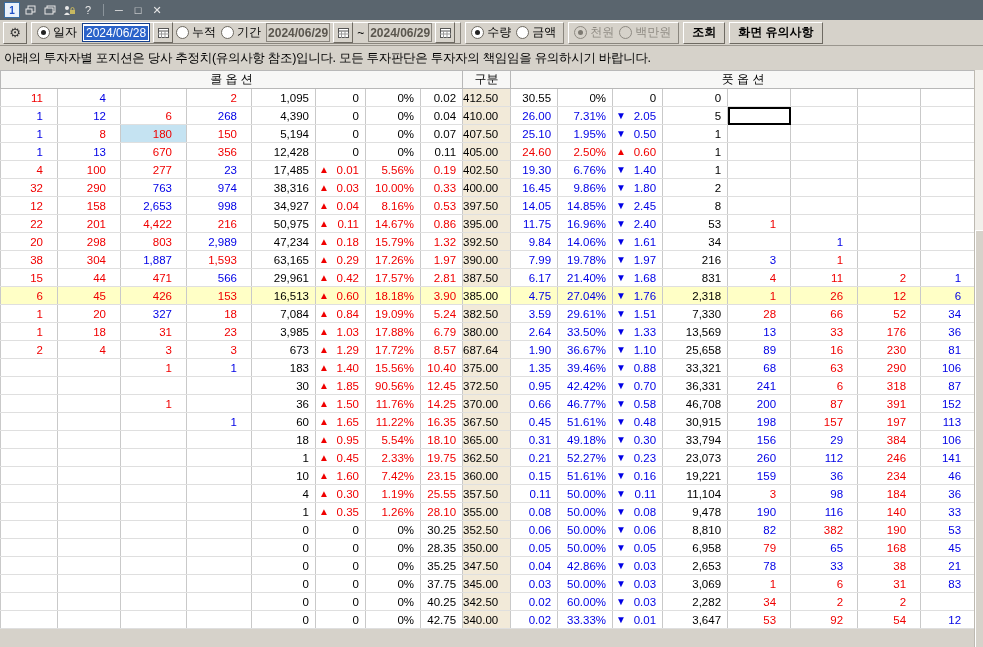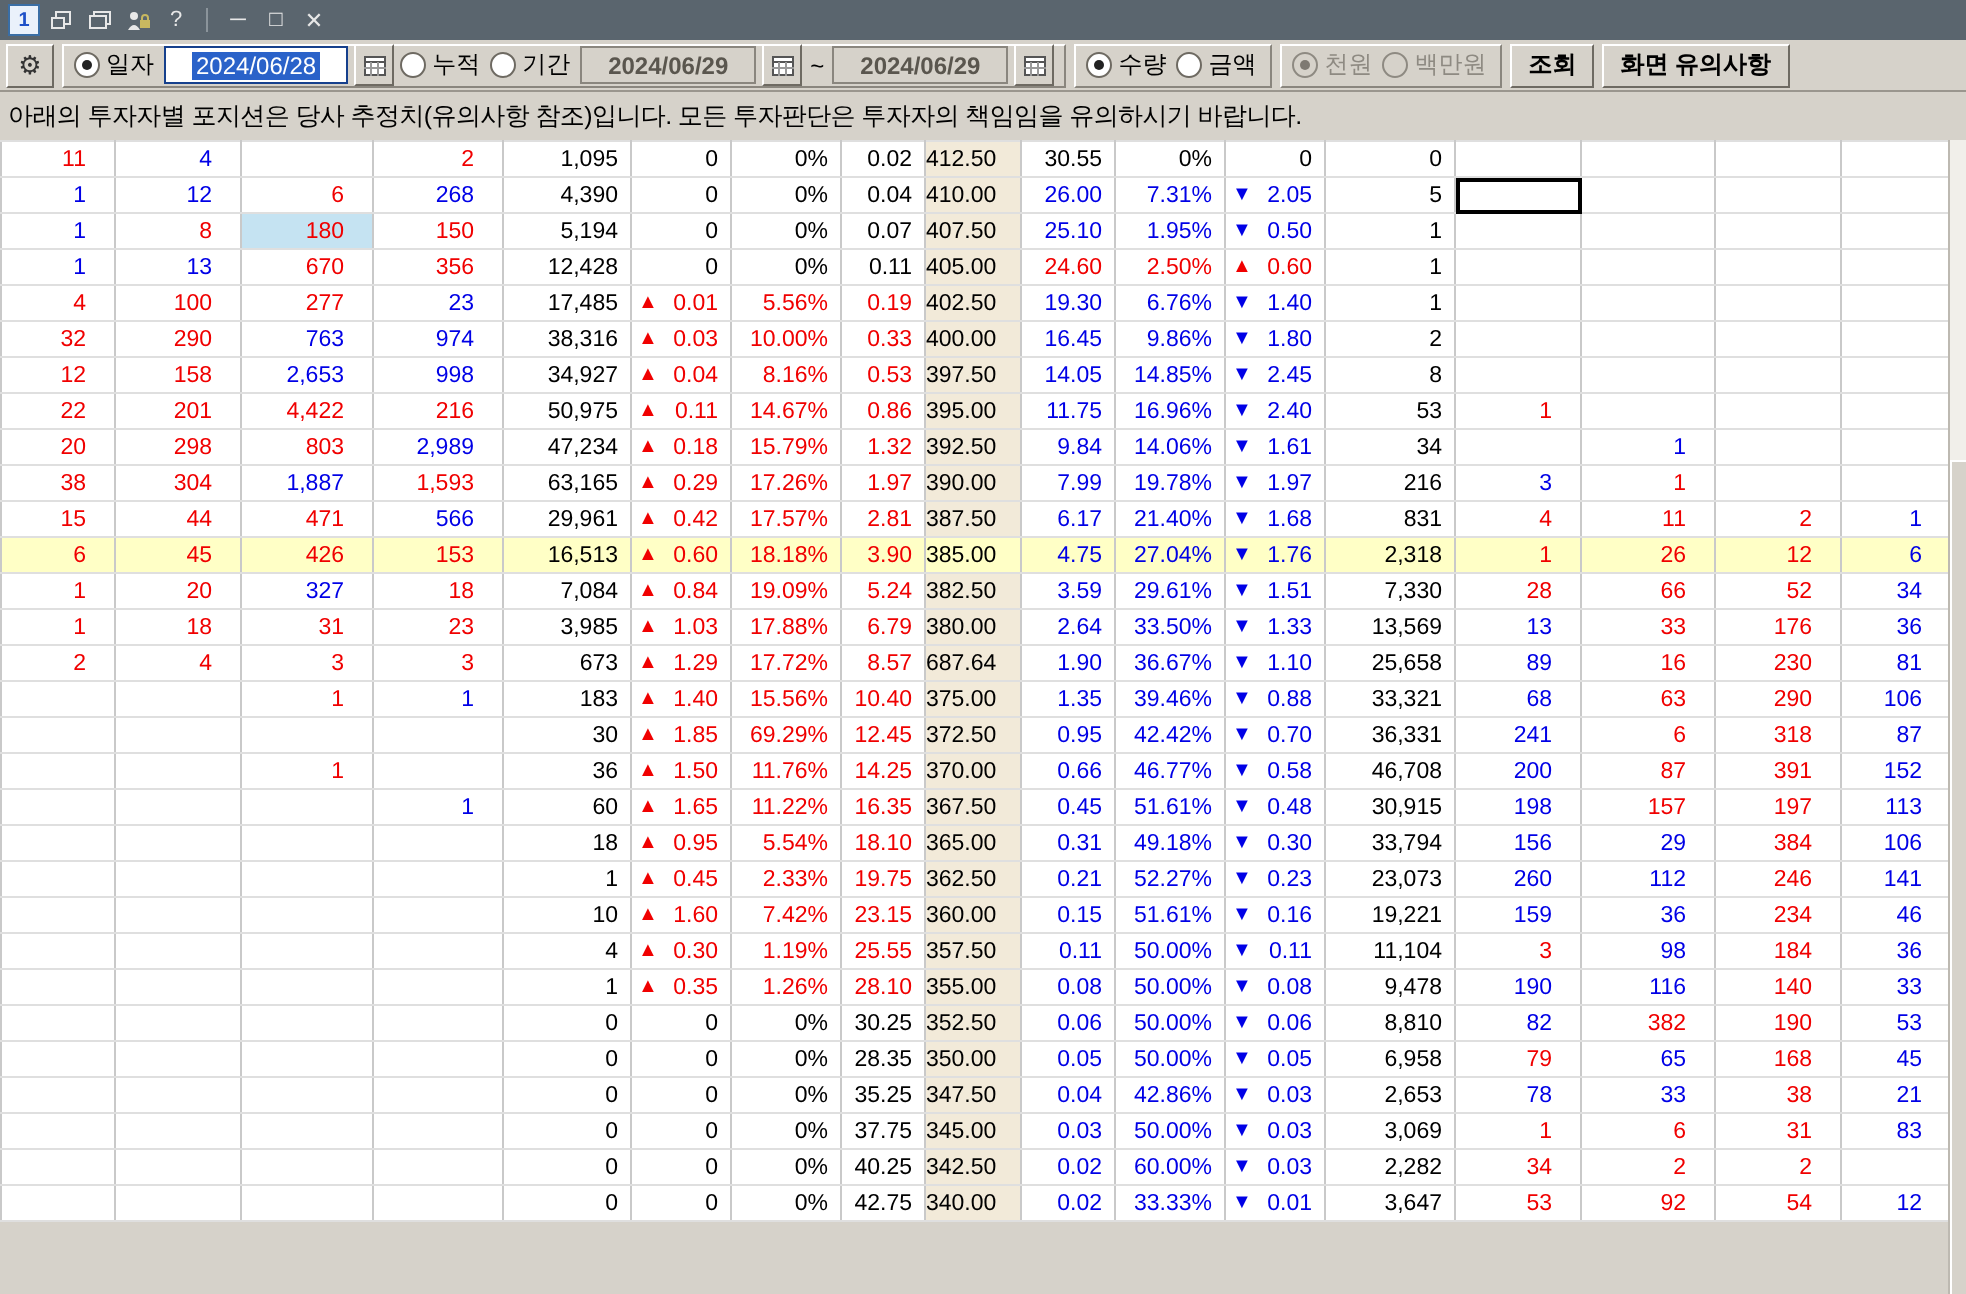--- a/index.html
+++ b/index.html
@@ -24,21 +24,21 @@
        height:20px;padding:0 5px;background:#D6D2CA;}
   .btn3d{border:1px solid;border-color:#FFFFFF #6E6A62 #6E6A62 #FFFFFF;background:#D6D2CA;height:20px;
          display:flex;align-items:center;justify-content:center;padding:0 8px;font-weight:bold;cursor:pointer;}
   .gearbtn{width:22px;padding:0;font-weight:normal;font-size:13px;color:#333;}
   .radio{width:11px;height:11px;border-radius:50%;background:#fff;border:1px solid #6E6A62;position:relative;display:inline-block;}
   .radio.on::after{content:"";position:absolute;left:3px;top:3px;width:5px;height:5px;border-radius:50%;background:#222;}
   .radio.dis{background:#D6D2CA;border-color:#8E8A82;}
   .radio.dis.on::after{background:#7E7A72;}
   .rlabel{margin-right:2px;}
   .dis-text{color:#8E8A82;}
-  .date-box{height:17px;border:1px solid #16408C;background:#fff;display:flex;align-items:center;padding:0 13px;}
+  .date-box{height:17px;border:1px solid #16408C;background:#fff;display:flex;align-items:center;padding:0 1px;}
   .date-box .sel{background:#2A62C9;color:#fff;padding:0 2px;font-size:12px;}
   .date-box.dis{border:1px solid #8A867E;background:#D6D2CA;color:#5A564E;font-weight:bold;}
   .date-box.dis span{background:none;color:#5A564E;}
   .calbtn{width:18px;height:19px;border:1px solid;border-color:#FFFFFF #6E6A62 #6E6A62 #FFFFFF;background:#D6D2CA;
           display:flex;align-items:center;justify-content:center;cursor:pointer;}
   .tilde{margin:0 1px;}
 
   
   .notice{height:24px;display:flex;align-items:center;padding:0 4px;font-size:12.5px;letter-spacing:-0.3px;}
 
@@ -190,20 +190,25 @@
         <col style="width:47px">
           <col style="width:55px">
           <col style="width:50px">
           <col style="width:65px">
         <col style="width:63px">
           <col style="width:67px">
           <col style="width:63px">
           <col style="width:55px">
       </colgroup>
       <thead>
+        <tr>
+          <th colspan="8">콜 옵 션</th>
+          <th>구분</th>
+          <th colspan="8">풋 옵 션</th>
+        </tr>
       </thead>
       <tbody id="tbody">
           <tr>
             <td class="c-r inv">11</td>
             <td class="c-b inv">4</td>
             <td class="c-k inv"></td>
             <td class="c-r inv">2</td>
             <td class="c-k">1,095</td>
             <td class="c-k">0</td>
             <td class="c-k">0%</td>
@@ -503,21 +508,21 @@
             <td class="c-r inv">290</td>
             <td class="c-b inv">106</td>
           </tr>
           <tr>
             <td class="c-k inv"></td>
             <td class="c-k inv"></td>
             <td class="c-k inv"></td>
             <td class="c-k inv"></td>
             <td class="c-k">30</td>
             <td class="diff"><span class="tri up">▲</span><span class="c-r">1.85</span></td>
-            <td class="c-r">69.29%</td>
+            <td class="c-r">90.56%</td>
             <td class="c-r">12.45</td>
             <td class="strike">372.50</td>
             <td class="c-b">0.95</td>
             <td class="c-b">42.42%</td>
             <td class="diff"><span class="tri down">▼</span><span class="c-b">0.70</span></td>
             <td class="c-k">36,331</td>
             <td class="c-b inv">241</td>
             <td class="c-r inv">6</td>
             <td class="c-r inv">318</td>
             <td class="c-b inv">87</td>

